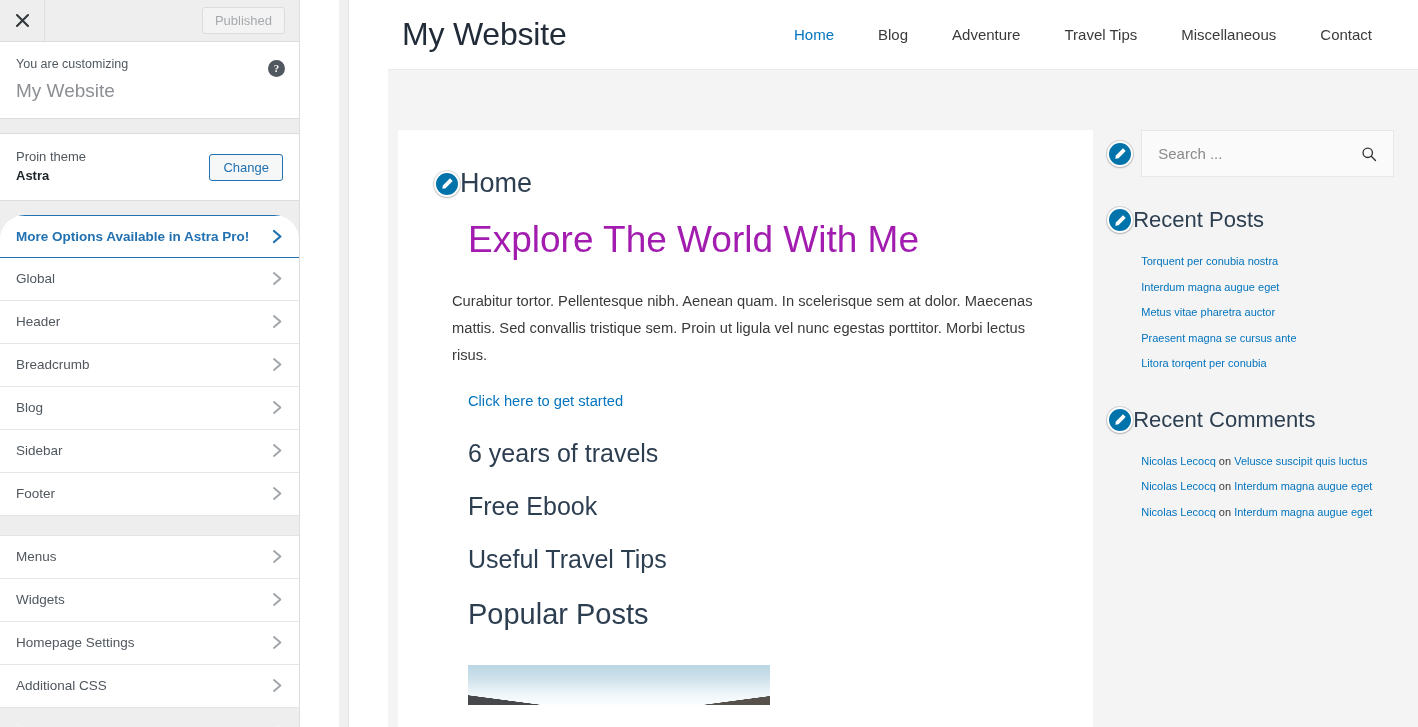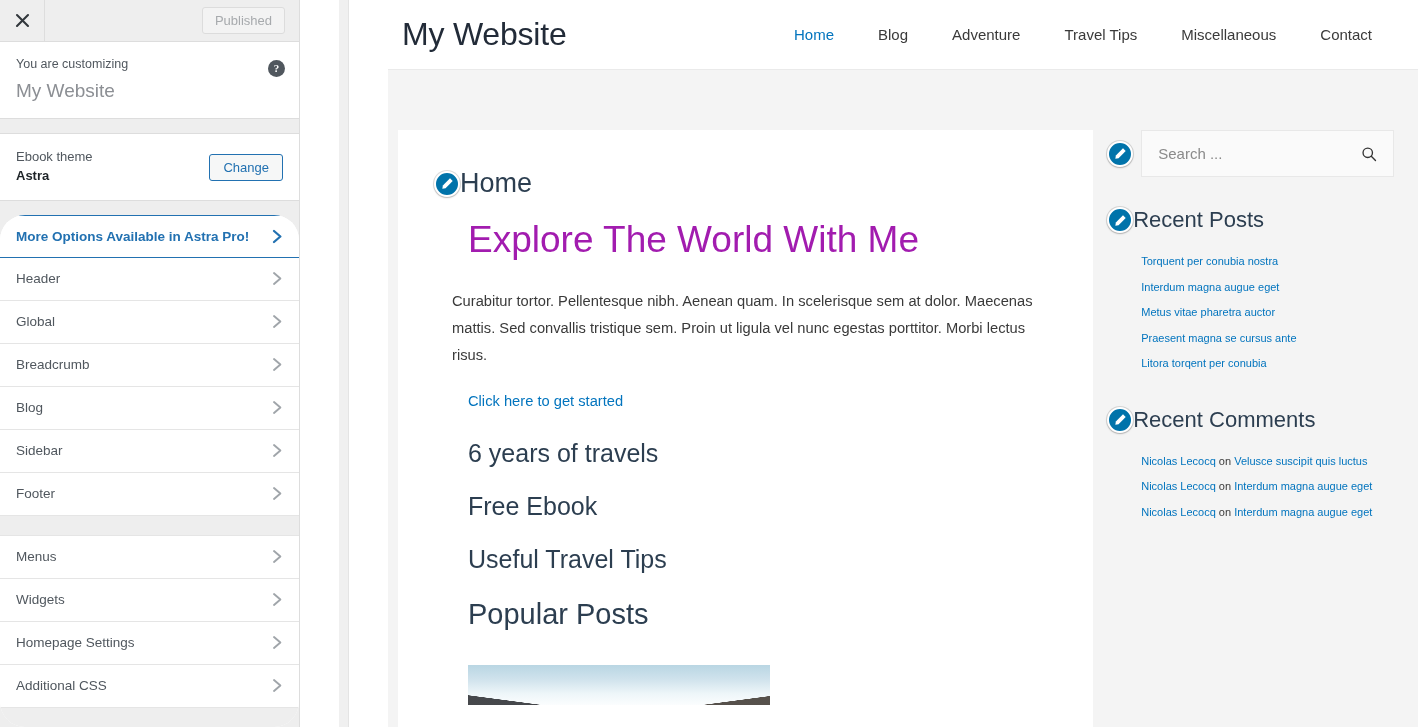--- a/index.html
+++ b/index.html
@@ -201,49 +201,49 @@
     <div class="cz-infobar">
       <div class="cz-customizing-label">You are customizing</div>
       <div class="cz-site-title">My Website</div>
       <div class="cz-help">?</div>
     </div>
 
     <div class="cz-gap"></div>
 
     <div class="cz-theme">
       <div class="cz-theme-text">
-        <div class="cz-theme-label">Ebook theme</div>
+        <div class="cz-theme-label">Proin theme</div>
         <div class="cz-theme-name">Astra</div>
       </div>
       <button class="cz-change-btn">Change</button>
     </div>
 
     <div class="cz-gap"></div>
 
     <div class="cz-menu">
 
       <div class="cz-pro-row">
         <span class="cz-row-label">More Options Available in Astra Pro!</span>
         <span class="chev">
           <svg width="11" height="15" viewBox="0 0 11 15">
               <path d="M2 2 L8.4 7.5 L2 13" stroke="#2271b1" stroke-width="2.3" fill="none" stroke-linecap="round" stroke-linejoin="round"></path>
             </svg>
         </span>
       </div>
 
       <div class="cz-row">
+        <span class="cz-row-label">Global</span>
+        <span class="chev">
+          <svg width="11" height="15" viewBox="0 0 11 15">
+              <path d="M2 2 L8.4 7.5 L2 13" stroke="#a0a5aa" stroke-width="1.9" fill="none" stroke-linecap="round" stroke-linejoin="round"></path>
+            </svg>
+        </span>
+      </div>
+      <div class="cz-row">
         <span class="cz-row-label">Header</span>
-        <span class="chev">
-          <svg width="11" height="15" viewBox="0 0 11 15">
-              <path d="M2 2 L8.4 7.5 L2 13" stroke="#a0a5aa" stroke-width="1.9" fill="none" stroke-linecap="round" stroke-linejoin="round"></path>
-            </svg>
-        </span>
-      </div>
-      <div class="cz-row">
-        <span class="cz-row-label">Global</span>
         <span class="chev">
           <svg width="11" height="15" viewBox="0 0 11 15">
               <path d="M2 2 L8.4 7.5 L2 13" stroke="#a0a5aa" stroke-width="1.9" fill="none" stroke-linecap="round" stroke-linejoin="round"></path>
             </svg>
         </span>
       </div>
       <div class="cz-row">
         <span class="cz-row-label">Breadcrumb</span>
         <span class="chev">
           <svg width="11" height="15" viewBox="0 0 11 15">

